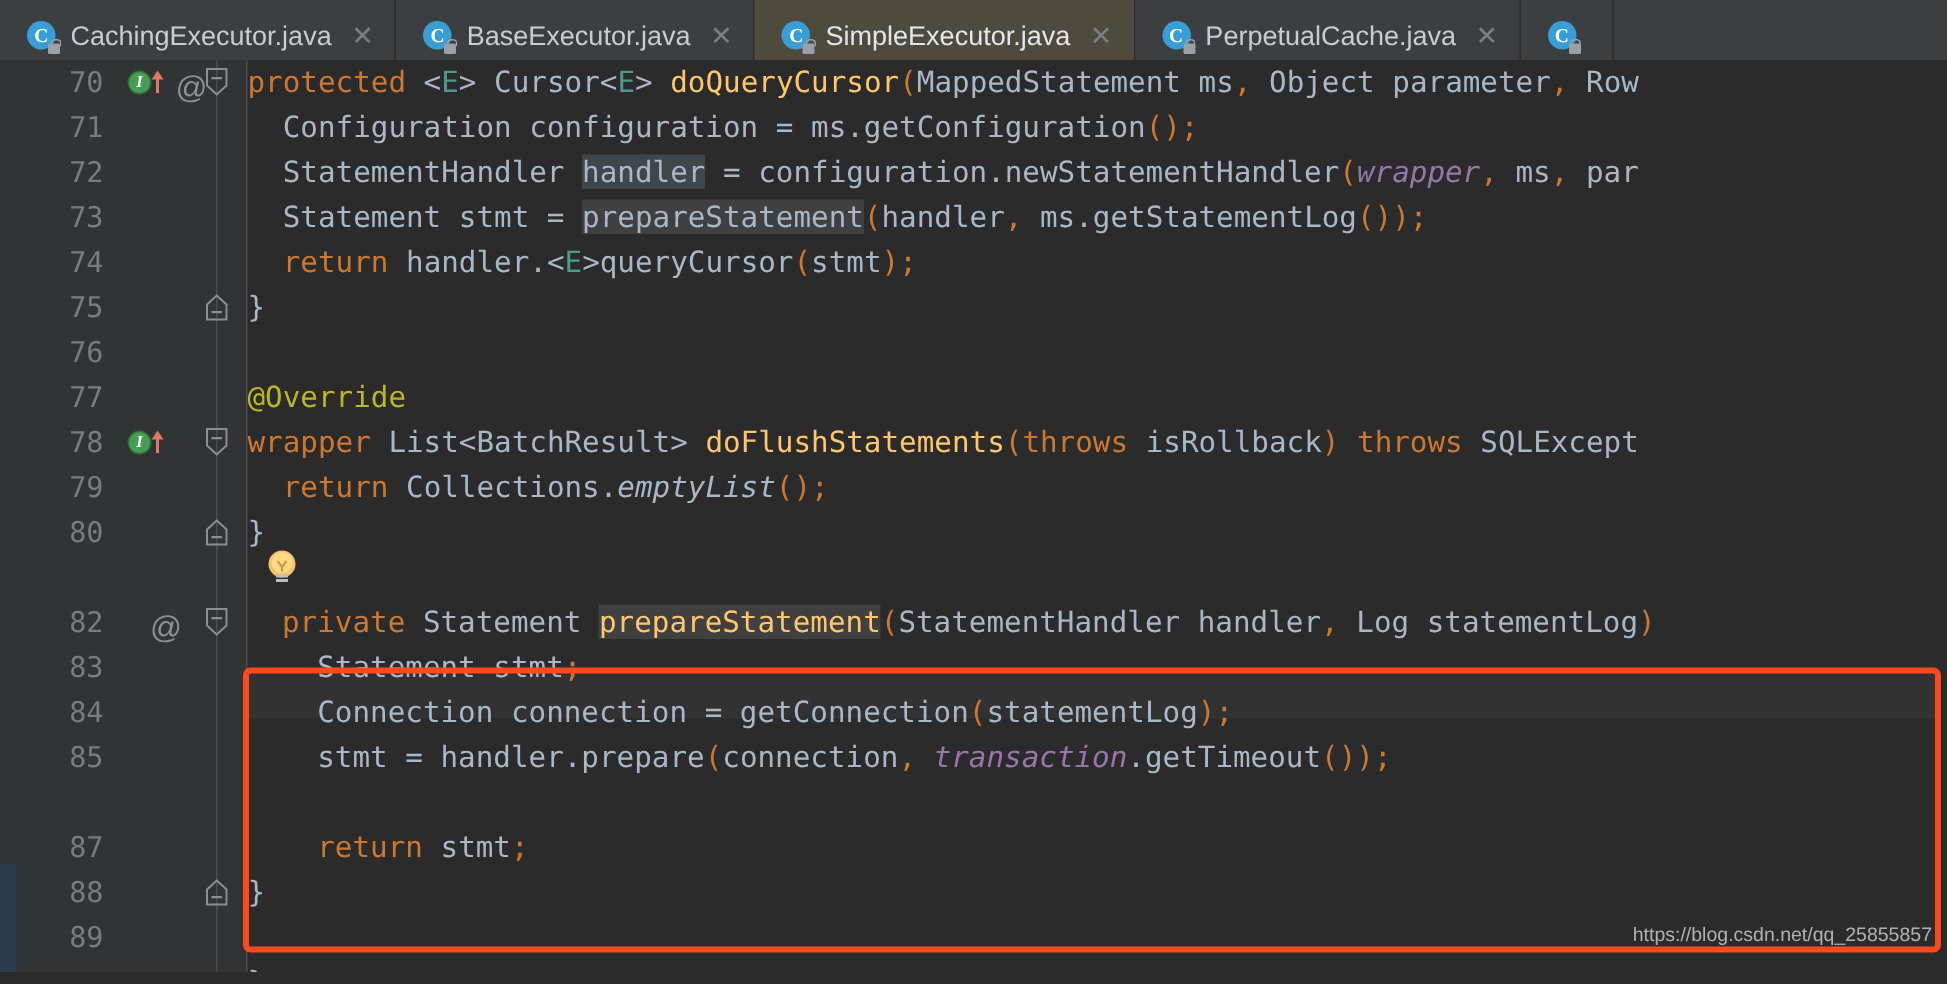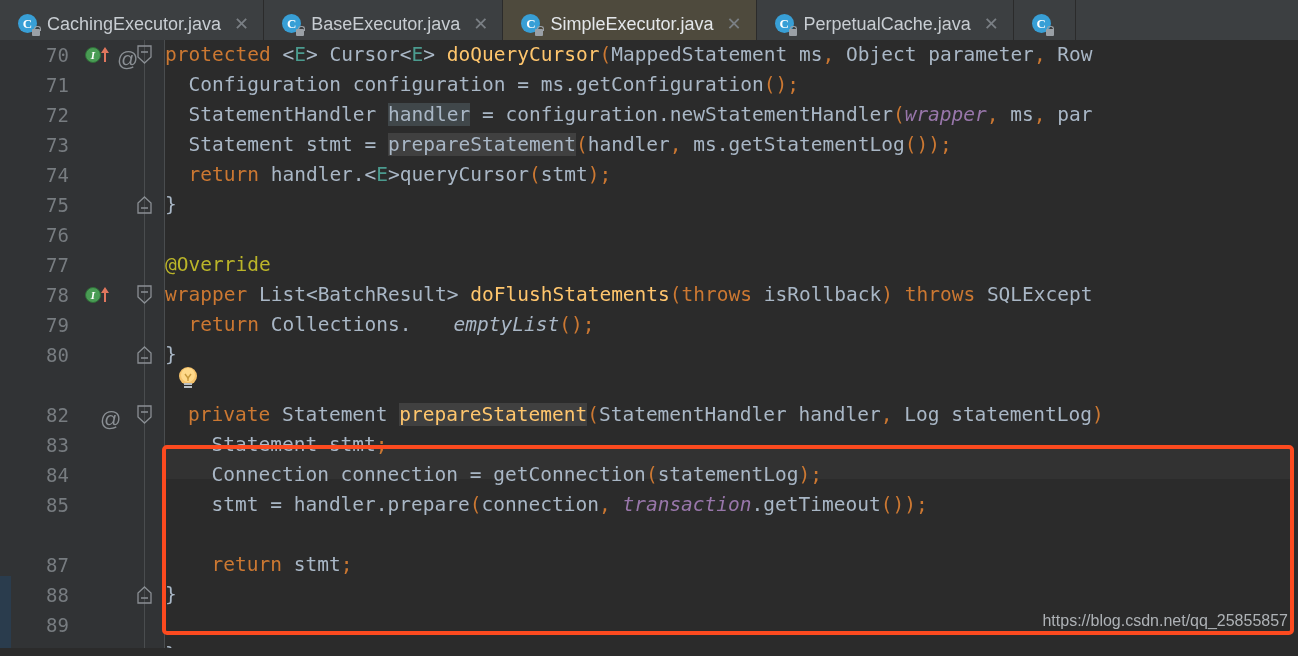--- a/index.html
+++ b/index.html
@@ -129,21 +129,21 @@
     white-space: pre;
   }
 
   .kw   { color: #cc7832; }
   .punc { color: #cc7832; }
   .type { color: #a9b7c6; }
   .gen  { color: #4b9b8f; }
   .mth  { color: #ffc66d; }
   .fld  { color: #9876aa; font-style: italic; }
   .ann  { color: #bbb529; }
-  .ital { font-style: italic; margin-left: 42px; }
+  .ital { font-style: italic; }
   .hl-read  { background: #404040; }
   .hl-write { background: #40474a; }
 
   
   .g-impl {
     position: absolute;
     width: 16px; height: 16px;
     border-radius: 50%;
     background: #499c54;
     border: 1px solid #2f6d38;
@@ -183,21 +183,21 @@
     position: absolute;
     left: 166px; top: 409px;
     width: 1124px; height: 30px;
     background: #323232;
   }
 
   .watermark {
     position: absolute;
     right: 10px; bottom: 18px;
     font-family: "Liberation Sans", sans-serif;
-    font-size: 16px;
+    font-size: 13px;
     color: #aeb2b6;
   }
 </style>
 </head>
 <body>
 
 <div class="tabbar">
 
   <div class="tab">
     <span class="tab-icon">

